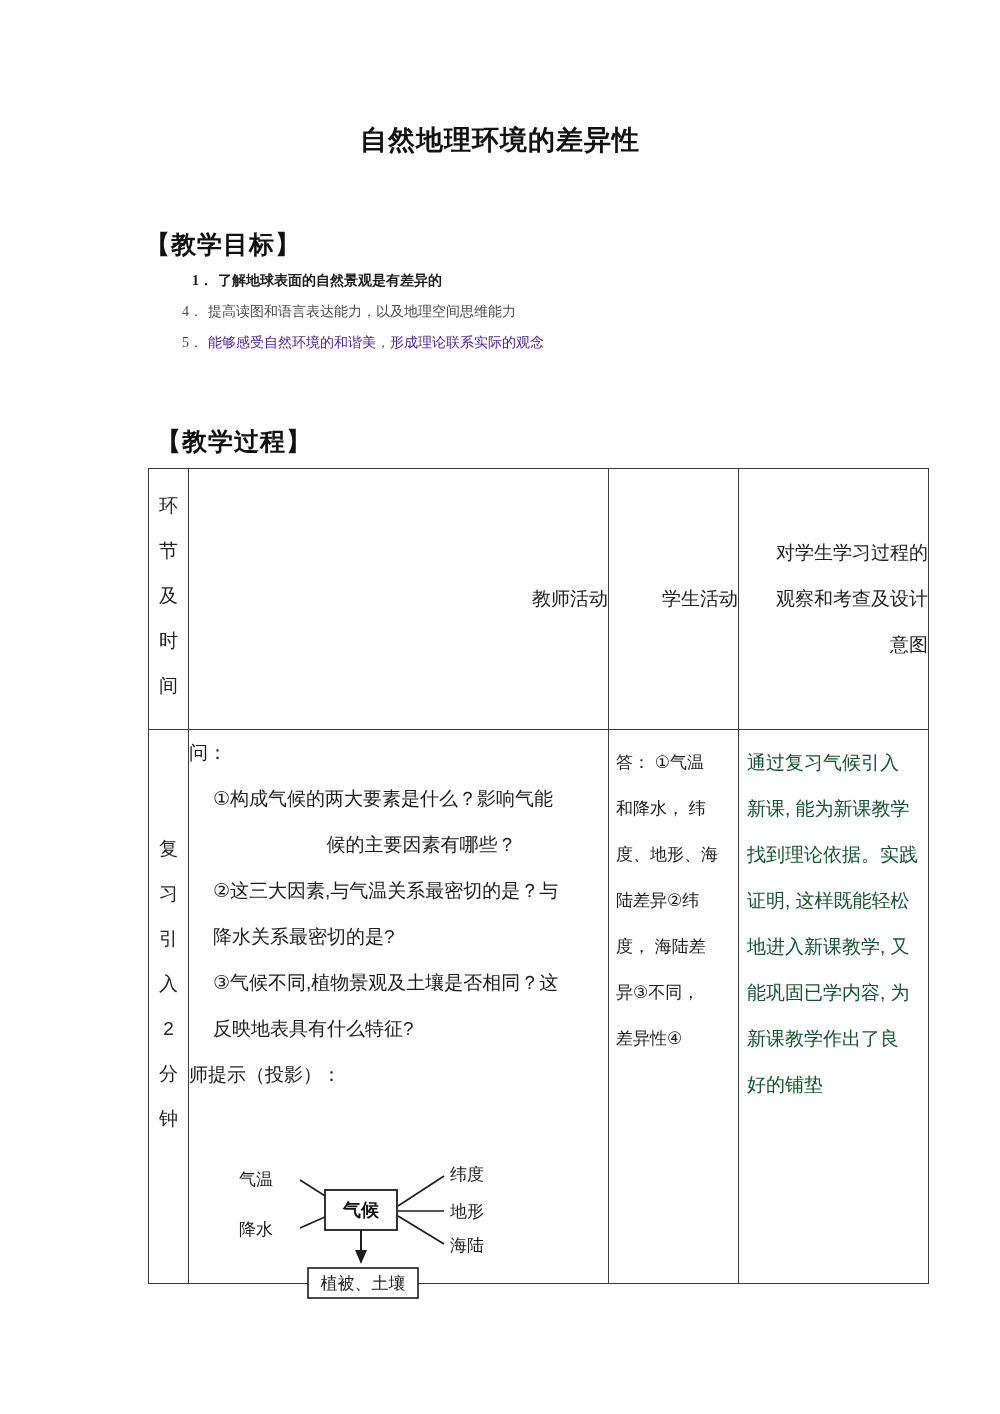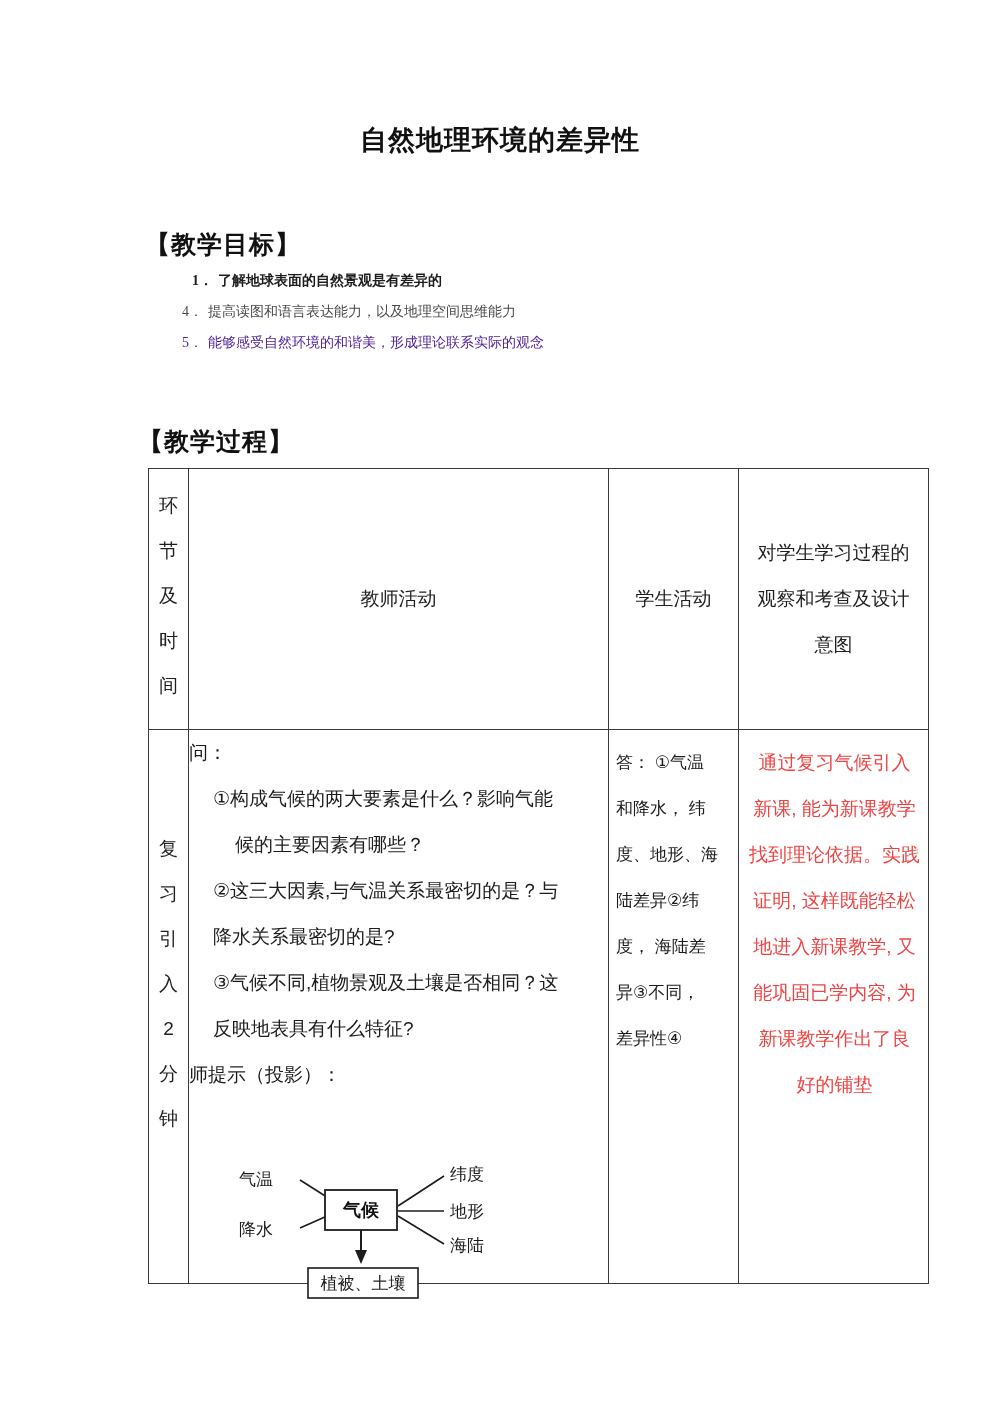--- a/index.html
+++ b/index.html
@@ -39,21 +39,21 @@
   .section-heading {
     position: absolute;
     font-size: 25px;
     font-weight: bold;
     color: #111;
     letter-spacing: 1px;
     font-family: "Liberation Serif", "DejaVu Serif", serif;
     white-space: nowrap;
   }
   #heading-objectives { left: 145px; top: 228px; }
-  #heading-process    { left: 138px; top: 425px; }
+  #heading-process    { left: 156px; top: 425px; }
 
   
   .objectives {
     position: absolute;
     left: 178px;
     top: 265px;
     width: 700px;
   }
   .objective-item {
     font-size: 14px;
@@ -100,21 +100,21 @@
     line-height: 45px;
     color: #1f1f1f;
     font-family: "Liberation Sans", "DejaVu Sans", sans-serif;
   }
   .vtext .ch { display: block; }
   .vtext.header-v { padding-top: 14px; }
   .vtext.body-v   { padding-top: 96px; }
 
   
   .hdr-center {
-    text-align: center;
+    text-align: right;
     font-size: 19px;
     color: #1f1f1f;
     line-height: 46px;
   }
   .hdr-teach { height: 260px; vertical-align: middle !important; margin-left: 36px; }
   .hdr-stud  { vertical-align: middle !important; }
   .hdr-design {
     vertical-align: middle !important;
     padding: 0 8px;
   }
@@ -123,37 +123,36 @@
   
   .cell-pad { padding: 10px 6px 0 8px; }
 
   .teach-body {
     font-size: 19px;
     line-height: 46px;
     color: #1c1c1c;
   }
   .teach-line { white-space: nowrap; }
   .indent1 { padding-left: 24px; }
-  .indent2 { padding-left: 46px; }
+  .indent2 { padding-left: 46px; text-align: center; }
 
   .stud-body {
     font-size: 17px;
     line-height: 46px;
     color: #1c1c1c;
     padding: 10px 5px 0 7px;
     letter-spacing: 0px;
   }
   .stud-line { white-space: nowrap; }
 
   .design-body {
     font-size: 19px;
     line-height: 46px;
-    color: #ef4444;
+    color: #14532d;
     padding: 10px 6px 0 8px;
-    text-align: center;
   }
   .design-line { white-space: nowrap; }
 
   
   .diagram {
     position: absolute;
     left: 212px;
     top: 1158px;
     width: 300px;
     height: 140px;

